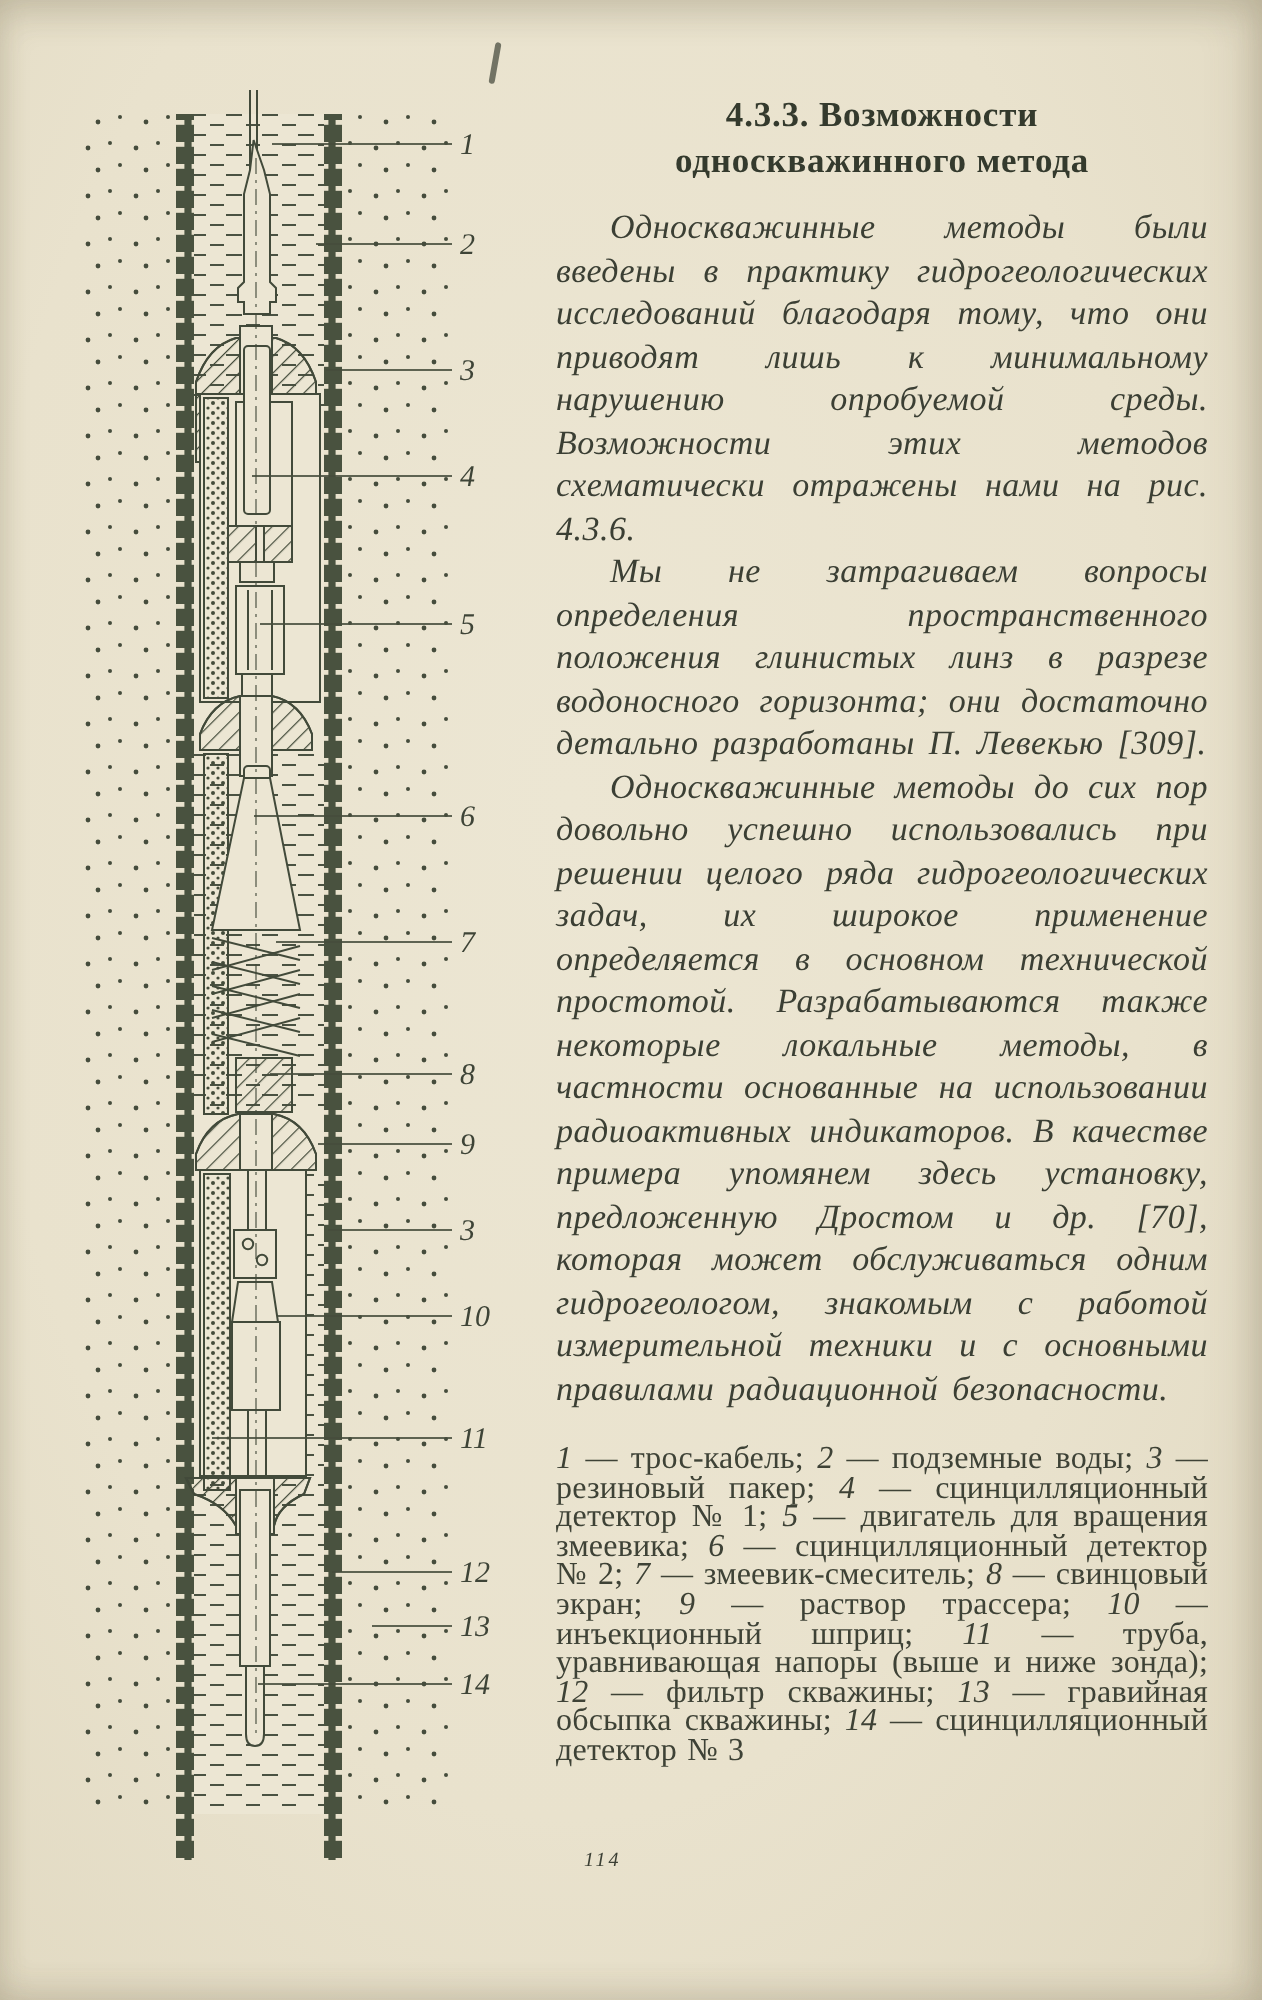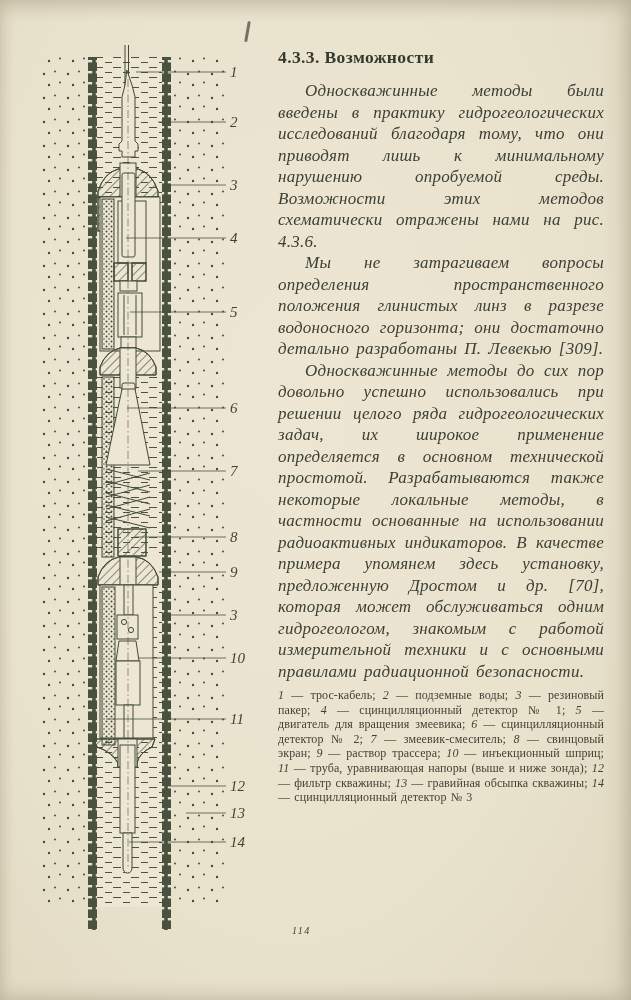--- a/index.html
+++ b/index.html
@@ -17,38 +17,38 @@
   }
   .scan-mark{
     position:absolute;left:246px;top:21px;width:2.5px;height:21px;
     background:#4a4e40;border-radius:2px;transform:rotate(10deg);opacity:.75;
   }
   figure.fig{position:absolute;left:40px;top:45px;margin:0;width:230px;height:890px;}
   .text-col{
     position:absolute;left:278px;top:46px;width:326px;
   }
   h3.heading{
-    margin:0 0 11px 0;
+    margin:0 0 11px 0;text-align:center;
     font-size:17.5px;line-height:23px;font-weight:bold;color:#343a2d;
     letter-spacing:.4px;
   }
   .body-text p{
     margin:0;text-indent:27px;text-align:justify;
     font-size:17px;line-height:21.5px;letter-spacing:.25px;word-spacing:2.5px;
     color:#3b3f34;
     font-style:italic;
   }
   p.caption{
     margin:30px 0 4px 0;text-indent:0;
     font-size:14.5px;line-height:18.5px;text-align:justify;
     letter-spacing:.2px;color:#3b3f34;
   }
   p.legend{
-    margin:6px 0 0 0;text-indent:0;text-align:justify;
-    font-size:12px;line-height:14.6px;letter-spacing:.1px;word-spacing:1px;
+    margin:18px 0 0 0;text-indent:0;text-align:justify;
+    font-size:16px;line-height:14.6px;letter-spacing:.1px;word-spacing:1px;
     color:#3e4236;
   }
   p.legend i{font-style:italic;}
   .pagenum{
     position:absolute;left:292px;top:925px;
     font-size:10px;letter-spacing:1.5px;color:#3b3f34;font-style:italic;
   }
 </style>
 </head>
 <body>
@@ -224,20 +224,21 @@
         <text x="190" y="746">12</text>
         <text x="190" y="773">13</text>
         <text x="190" y="802">14</text>
       </g>
     </svg>
   </figure>
 
   <section class="text-col">
     <h3 class="heading">
       <span>4.3.3. Возможности</span><br>
+      <span>односкважинного метода</span>
     </h3>
     <div class="body-text">
       <p>Односкважинные методы были введены в практику гидрогеологических исследований благодаря тому, что они приводят лишь к минимальному нарушению опробуемой среды. Возможности этих методов схематически отражены нами на рис. 4.3.6.</p>
       <p>Мы не затрагиваем вопросы определения пространственного положения глинистых линз в разрезе водоносного горизонта; они достаточно детально разработаны П. Левекью [309].</p>
       <p>Односкважинные методы до сих пор довольно успешно использовались при решении целого ряда гидрогеологических задач, их широкое применение определяется в основном технической простотой. Разрабатываются также некоторые локальные методы, в частности основанные на использовании радиоактивных индикаторов. В качестве примера упомянем здесь установку, предложенную Дростом и др. [70], которая может обслуживаться одним гидрогеологом, знакомым с работой измерительной техники и с основными правилами радиационной безопасности.</p>
     </div>
 
 
     <p class="legend"><span><i>1</i><span> — трос-кабель; </span></span><span><i>2</i><span> — подземные воды; </span></span><span><i>3</i><span> — резиновый пакер; </span></span><span><i>4</i><span> — сцинцилляционный детектор № 1; </span></span><span><i>5</i><span> — двигатель для вращения змеевика; </span></span><span><i>6</i><span> — сцинцилляционный детектор № 2; </span></span><span><i>7</i><span> — змеевик-смеситель; </span></span><span><i>8</i><span> — свинцовый экран; </span></span><span><i>9</i><span> — раствор трассера; </span></span><span><i>10</i><span> — инъекционный шприц; </span></span><span><i>11</i><span> — труба, уравнивающая напоры (выше и ниже зонда); </span></span><span><i>12</i><span> — фильтр скважины; </span></span><span><i>13</i><span> — гравийная обсыпка скважины; </span></span><span><i>14</i><span> — сцинцилляционный детектор № 3</span></span></p>
   </section>

